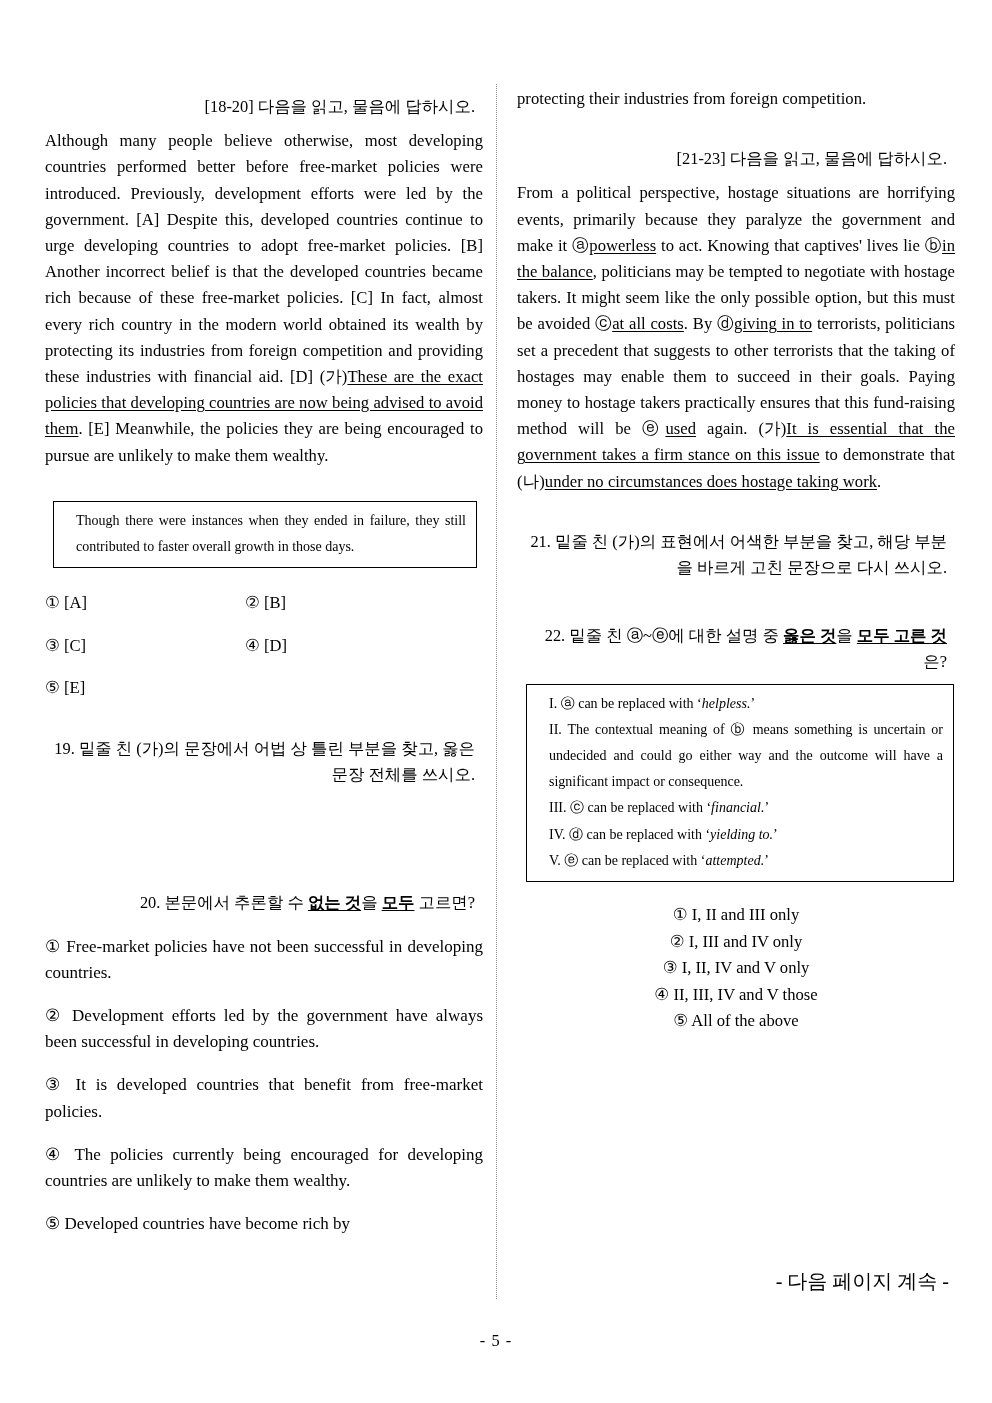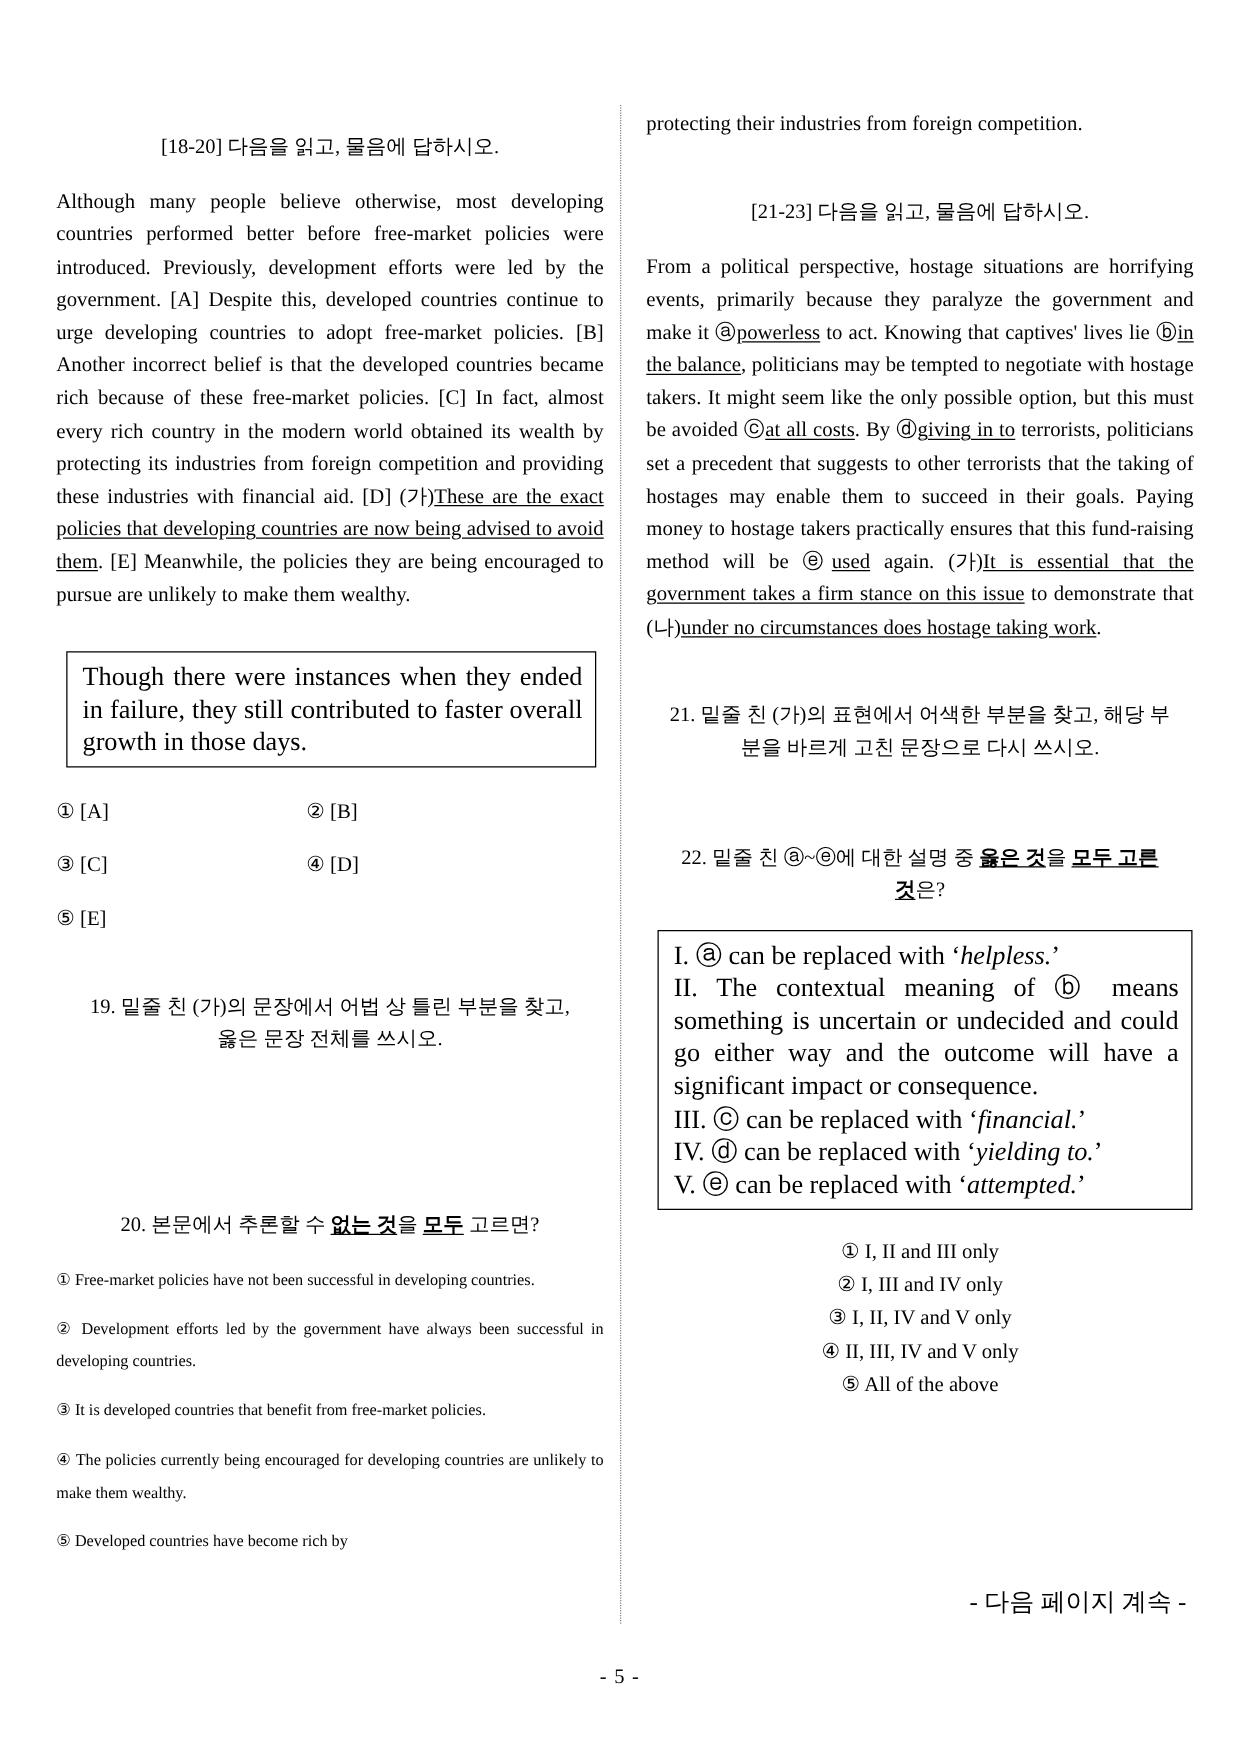--- a/index.html
+++ b/index.html
@@ -55,31 +55,31 @@
     line-height: 26.2px;
     text-align: justify;
     text-justify: inter-word;
     hyphens: none;
     letter-spacing: 0.05px;
   }
 
   .kohead {
     font-size: 16.4px;
     line-height: 26.2px;
-    margin: 18px;
-    text-align: center;
+    margin: 8px;
+    text-align: right;
   }
   .gap-md { height: 26px; }
 
   .boxed {
     border: 1px solid #000000;
-    padding: 6px 10px 7px 12px;
+    padding: 6px 10px 7px 22px;
     margin: 6px 0 0 8px;
     width: 424px;
-    font-size: 21px;
+    font-size: 14px;
     line-height: 26.2px;
     text-align: justify;
   }
 
   .boxed.narrow {
     margin-left: 9px;
     width: 428px;
   }
 
   .choices-grid {
@@ -94,21 +94,21 @@
 
   .choices-list {
     margin-top: 20px;
     font-size: 16.6px;
     line-height: 26.6px;
     text-align: center;
   }
   .choices-list div { white-space: nowrap; }
 
   .optlist {
-    font-size: 13px;
+    font-size: 17px;
     line-height: 26.2px;
     text-align: justify;
   }
 
   u.ul { text-decoration: underline; text-underline-offset: 2px; }
   .bu { font-weight: bold; text-decoration: underline; text-underline-offset: 2px; }
   i.it { }
 
   .footer-note {
     position: absolute;
@@ -198,21 +198,21 @@
         <div><span>II. </span><span>The contextual meaning of </span><span>ⓑ</span><span> means something is uncertain or undecided and could go either way and the outcome will have a significant impact or consequence.</span></div>
         <div><span>III. </span><span>ⓒ</span><span> can be replaced with ‘</span><i class="it">financial.</i><span>’</span></div>
         <div><span>IV. </span><span>ⓓ</span><span> can be replaced with ‘</span><i class="it">yielding to.</i><span>’</span></div>
         <div><span>V. </span><span>ⓔ</span><span> can be replaced with ‘</span><i class="it">attempted.</i><span>’</span></div>
       </div>
 
       <div class="choices-list">
         <div>① I, II and III only</div>
         <div>② I, III and IV only</div>
         <div>③ I, II, IV and V only</div>
-        <div>④ II, III, IV and V only</div>
+        <div>④ II, III, IV and V those</div>
         <div>⑤ All of the above</div>
       </div>
 
     </div>
 
   </div>
 
   <div class="footer-note">- 다음 페이지 계속 -</div>
   <div class="pagenum">- 5 -</div>
 

